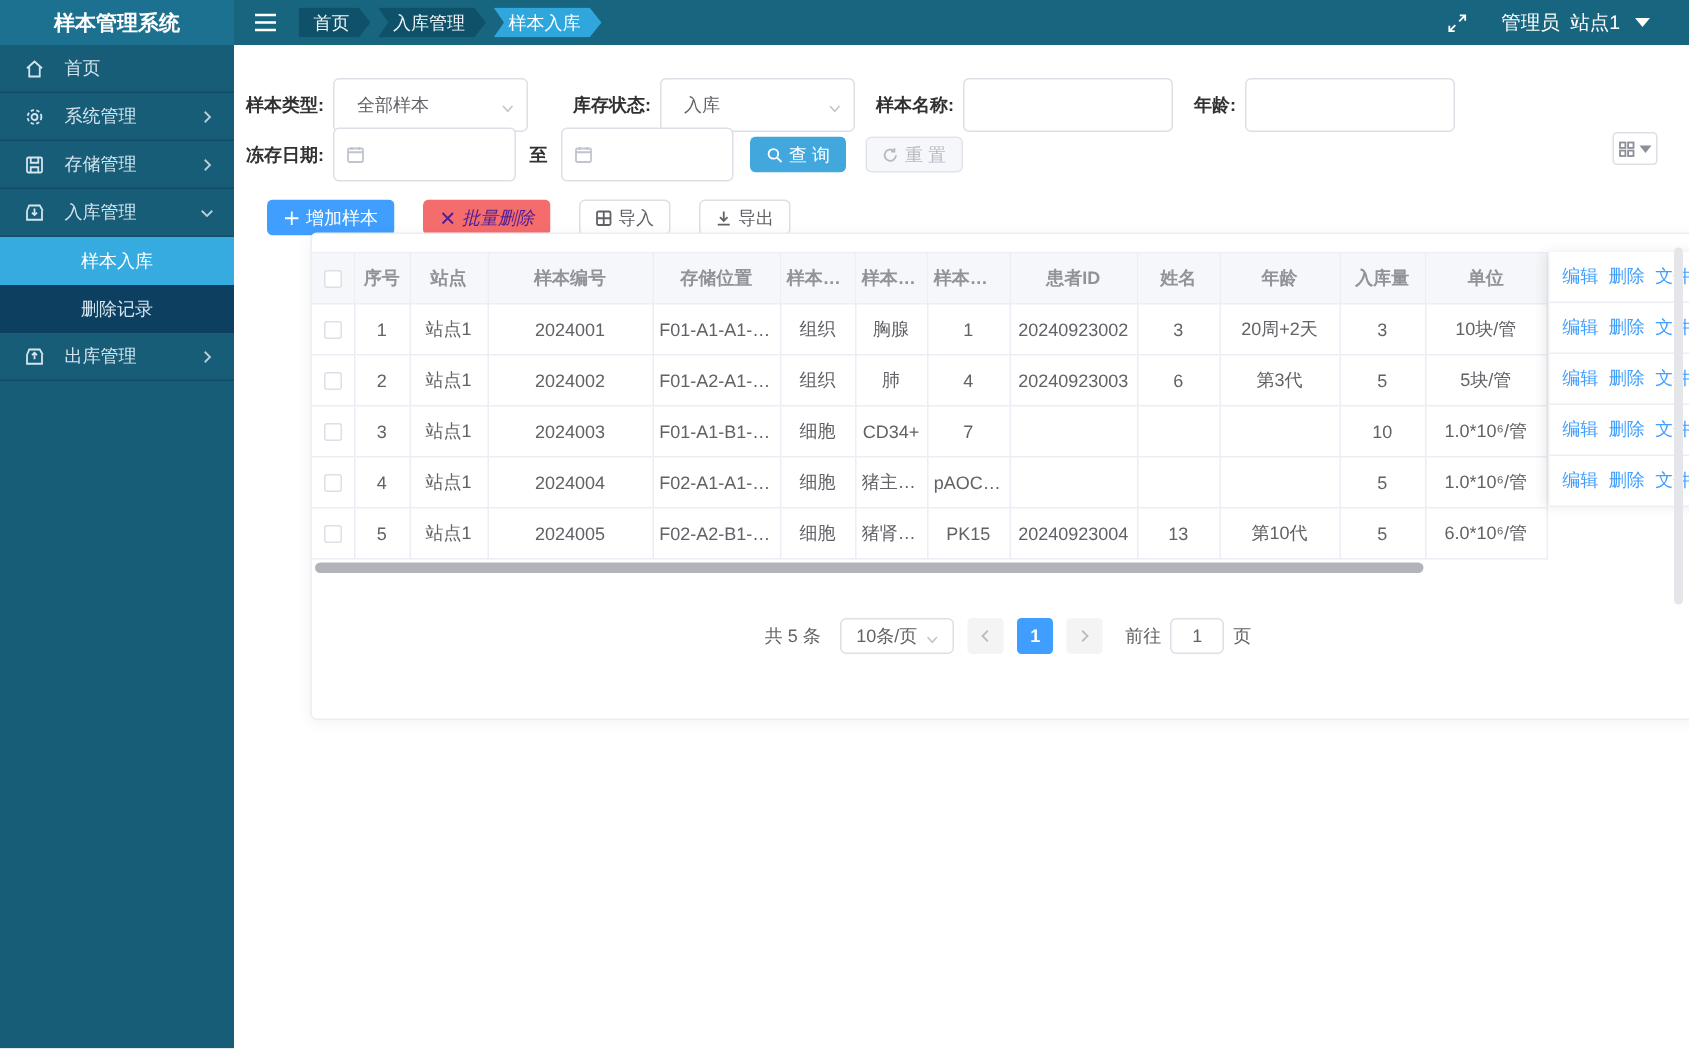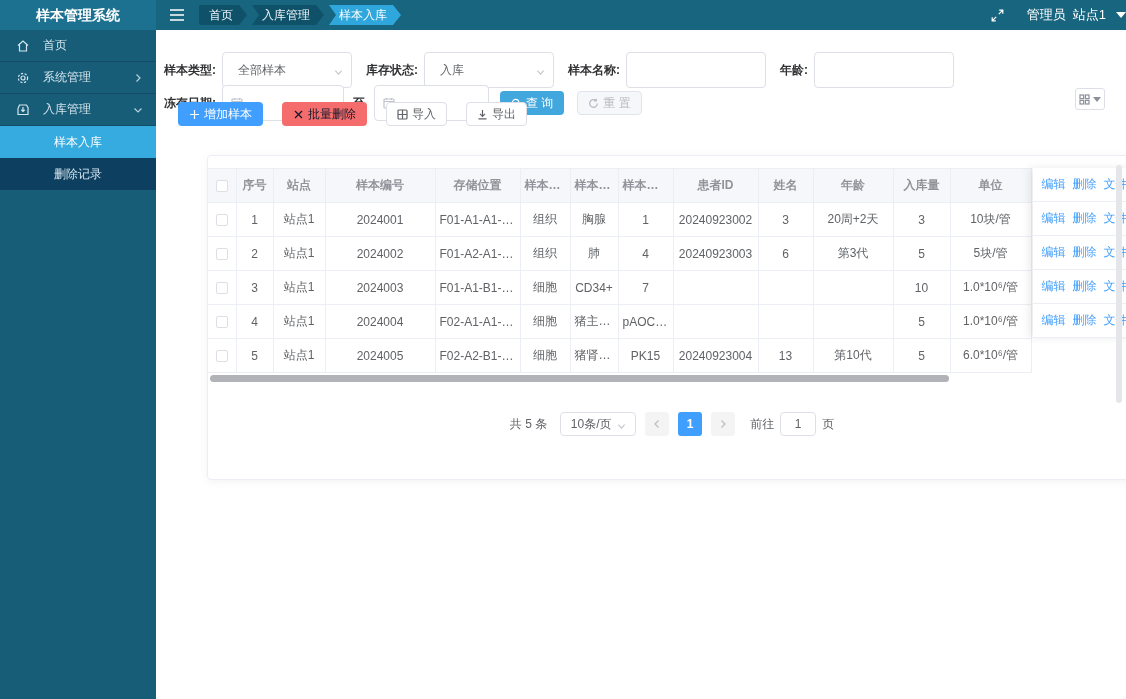--- a/index.html
+++ b/index.html
@@ -21,40 +21,40 @@
   .submenu-item.active { background:#36abe0; color:#fff; }
   svg.ic { stroke:currentColor; fill:none; stroke-width:1.2; width:100%; height:100%; }
   
   .topbar { position:absolute; left:156px; top:0; right:0; height:30px; background:#17657f; display:flex; align-items:center; z-index:4; color:#fff; }
   .hamburger { width:16px; height:14px; margin:0 14px 0 13px; color:#fff; cursor:pointer; }
   .crumbs { display:flex; align-items:center; gap:5px; }
   .crumb { height:20px; line-height:20px; background:#0e5168; color:#eef6fa; font-size:12px; padding:0 14px 0 10px;
     clip-path:polygon(0 0, calc(100% - 8px) 0, 100% 50%, calc(100% - 8px) 100%, 0 100%, 7px 50%); cursor:pointer; }
   .crumb:first-child { clip-path:polygon(0 0, calc(100% - 8px) 0, 100% 50%, calc(100% - 8px) 100%, 0 100%); border-radius:2px 0 0 2px; }
   .crumb.active { background:#2fa7dc; color:#fff; }
-  .topbar-right { margin-left:auto; display:flex; align-items:center; gap:22px; }
+  .topbar-right { margin-left:auto; display:flex; align-items:center; gap:22px; padding-right:26px; }
   .fullscreen { width:15px; height:15px; cursor:pointer; color:#fff; }
   .userbox { display:flex; align-items:center; gap:7px; font-size:13px; cursor:pointer; }
   .userbox .caret { width:0; height:0; border-left:5px solid transparent; border-right:5px solid transparent; border-top:6px solid #fff; margin-left:3px; }
   
   .content { position:absolute; left:156px; top:30px; right:0; bottom:0; background:#fff; }
   .filter-row { position:absolute; left:8px; display:flex; align-items:center; white-space:nowrap; }
   .f-label { font-weight:bold; color:#303133; font-size:12px; margin-right:6px; }
   .ctl { height:36px; border:1px solid #dcdfe6; border-radius:4px; background:#fff; display:flex; align-items:center; font-size:12px; color:#606266; }
   .sel { width:130px; padding:0 8px 0 15px; position:relative; cursor:pointer; }
   .sel .sel-caret { margin-left:auto; width:9px; height:9px; color:#c0c4cc; }
   .inp { width:140px; padding:0 8px; }
   .inp input { border:0; outline:0; width:100%; font:inherit; color:#606266; background:transparent; }
   .date { width:122px; padding:0 8px; color:#c0c4cc; gap:5px; }
   .date .cal { width:12px; height:12px; }
   .btn { height:24px; border-radius:4px; border:1px solid transparent; display:inline-flex; align-items:center; justify-content:center; gap:4px; font-size:12px; padding:0 10px; cursor:pointer; }
   .btn-primary { background:#41a7dd; color:#fff; }
   .btn-plain { background:#f5f7fa; border-color:#e1e5eb; color:#b6bbc2; }
   .btn-blue { background:#409eff; color:#fff; }
-  .btn-red { background:#f56c6c; color:#0f172a; }
+  .btn-red { background:#f56c6c; color:#4c1d95;font-style:italic; }
   .btn-white { background:#fff; border-color:#dcdfe6; color:#606266; }
   .bicon { width:11px; height:11px; display:inline-flex; }
   .colset-btn { position:absolute; right:21px; top:58px; width:30px; height:22px; border:1px solid #dcdfe6; border-radius:3px; background:#fff; display:flex; align-items:center; justify-content:center; gap:3px; color:#8a8f99; cursor:pointer; }
   .colset-btn .caret { width:0; height:0; border-left:4px solid transparent; border-right:4px solid transparent; border-top:5px solid #8a8f99; }
   
   .card { position:absolute; left:19px; top:125px; width:930px; height:325px; border:1px solid #ebeef5; border-radius:4px; background:#fff; box-shadow:0 2px 10px rgba(0,0,0,.05); padding-top:12px;margin-left:32px; }
   table.grid { border-collapse:collapse; table-layout:fixed; width:823px; font-size:12px; }
   table.grid th, table.grid td { height:34px; text-align:center; border-bottom:1px solid #ebeef5; border-right:1px solid #ebeef5; overflow:hidden; white-space:nowrap; text-overflow:ellipsis; padding:0 4px; }
   table.grid th { background:#f5f7fa; color:#909399; font-weight:bold; border-top:1px solid #ebeef5; }
   table.grid td { color:#606266; }
@@ -103,33 +103,60 @@
           <span class="mi-label">系统管理</span>
           <span class="mi-chevron">
             <svg class="ic" viewBox="0 0 10 10" stroke-width="1.4">
               <path d="M3.5 1.5 7 5 3.5 8.5"></path>
             </svg>
           </span>
         </div>
         <div class="menu-item">
           <span class="mi-icon">
             <svg class="ic" viewBox="0 0 14 14">
+              <rect x="2" y="2" width="10" height="10" rx="1"></rect>
+              <path d="M4.5 2v3.5h5V2M4.5 12V8.5h5V12"></path>
+            </svg>
+          </span>
+          <span class="mi-label">存储管理</span>
+          <span class="mi-chevron">
+            <svg class="ic" viewBox="0 0 10 10" stroke-width="1.4">
+              <path d="M3.5 1.5 7 5 3.5 8.5"></path>
+            </svg>
+          </span>
+        </div>
+        <div class="menu-item">
+          <span class="mi-icon">
+            <svg class="ic" viewBox="0 0 14 14">
               <path d="M2 5.5 3.5 2h7L12.5 5.5M2 5.5V11.5h10V5.5M7 4v4.3M5.3 6.8 7 8.4l1.7-1.6"></path>
             </svg>
           </span>
           <span class="mi-label">入库管理</span>
           <span class="mi-chevron">
             <svg class="ic" viewBox="0 0 10 10" stroke-width="1.4">
               <path d="M1.5 3.5 5 7l3.5-3.5"></path>
             </svg>
           </span>
         </div>
         <div class="submenu">
           <div class="submenu-item active">样本入库</div>
           <div class="submenu-item">删除记录</div>
+        </div>
+        <div class="menu-item">
+          <span class="mi-icon">
+            <svg class="ic" viewBox="0 0 14 14">
+              <path d="M2 5.5 3.5 2h7L12.5 5.5M2 5.5V11.5h10V5.5M7 8.5V4.2M5.3 5.8 7 4.2l1.7 1.6"></path>
+            </svg>
+          </span>
+          <span class="mi-label">出库管理</span>
+          <span class="mi-chevron">
+            <svg class="ic" viewBox="0 0 10 10" stroke-width="1.4">
+              <path d="M3.5 1.5 7 5 3.5 8.5"></path>
+            </svg>
+          </span>
         </div>
       </nav>
   </aside>
 
   <header class="topbar">
     <span class="hamburger">
       <svg class="ic" viewBox="0 0 16 14">
           <path d="M1 2h14M1 7h14M1 12h14" stroke-width="1.6"></path>
         </svg>
     </span>
@@ -155,21 +182,21 @@
   <main class="content">
 
     <div class="filter-row" style="top:22px;">
       <span class="f-label">样本类型:</span>
       <span class="ctl sel">
         <span>全部样本</span>
         <span class="sel-caret"><svg class="ic" viewBox="0 0 10 10">
               <path d="M1.5 3 5 6.8 8.5 3"></path>
             </svg></span>
       </span>
-      <span class="f-label" style="margin-left:14px;">库存状态:</span>
+      <span class="f-label" style="margin-left:30px;">库存状态:</span>
       <span class="ctl sel">
         <span>入库</span>
         <span class="sel-caret"><svg class="ic" viewBox="0 0 10 10">
               <path d="M1.5 3 5 6.8 8.5 3"></path>
             </svg></span>
       </span>
       <span class="f-label" style="margin-left:14px;">样本名称:</span>
       <span class="ctl inp">
         <input value="" style="">
       </span>
@@ -206,21 +233,21 @@
       <button class="btn btn-plain" style="margin-left:13px;">
         <span class="bicon">
             <svg class="ic" viewBox="0 0 11 11" stroke-width="1.3">
               <path d="M9.3 5.5a3.8 3.8 0 1 1-1.2-2.8M8.3 0.8v2.2H6.1"></path>
             </svg>
           </span>
         <span>重 置</span>
       </button>
     </div>
 
-    <div class="filter-row" style="top:72px; left:22px; gap:19px;">
+    <div class="filter-row" style="top:103px; left:22px; gap:19px;">
       <button class="btn btn-blue">
         <span class="bicon">
             <svg class="ic" viewBox="0 0 11 11" stroke-width="1.6">
               <path d="M5.5 1v9M1 5.5h9"></path>
             </svg>
           </span>
         <span>增加样本</span>
       </button>
       <button class="btn btn-red">
         <span class="bicon">

